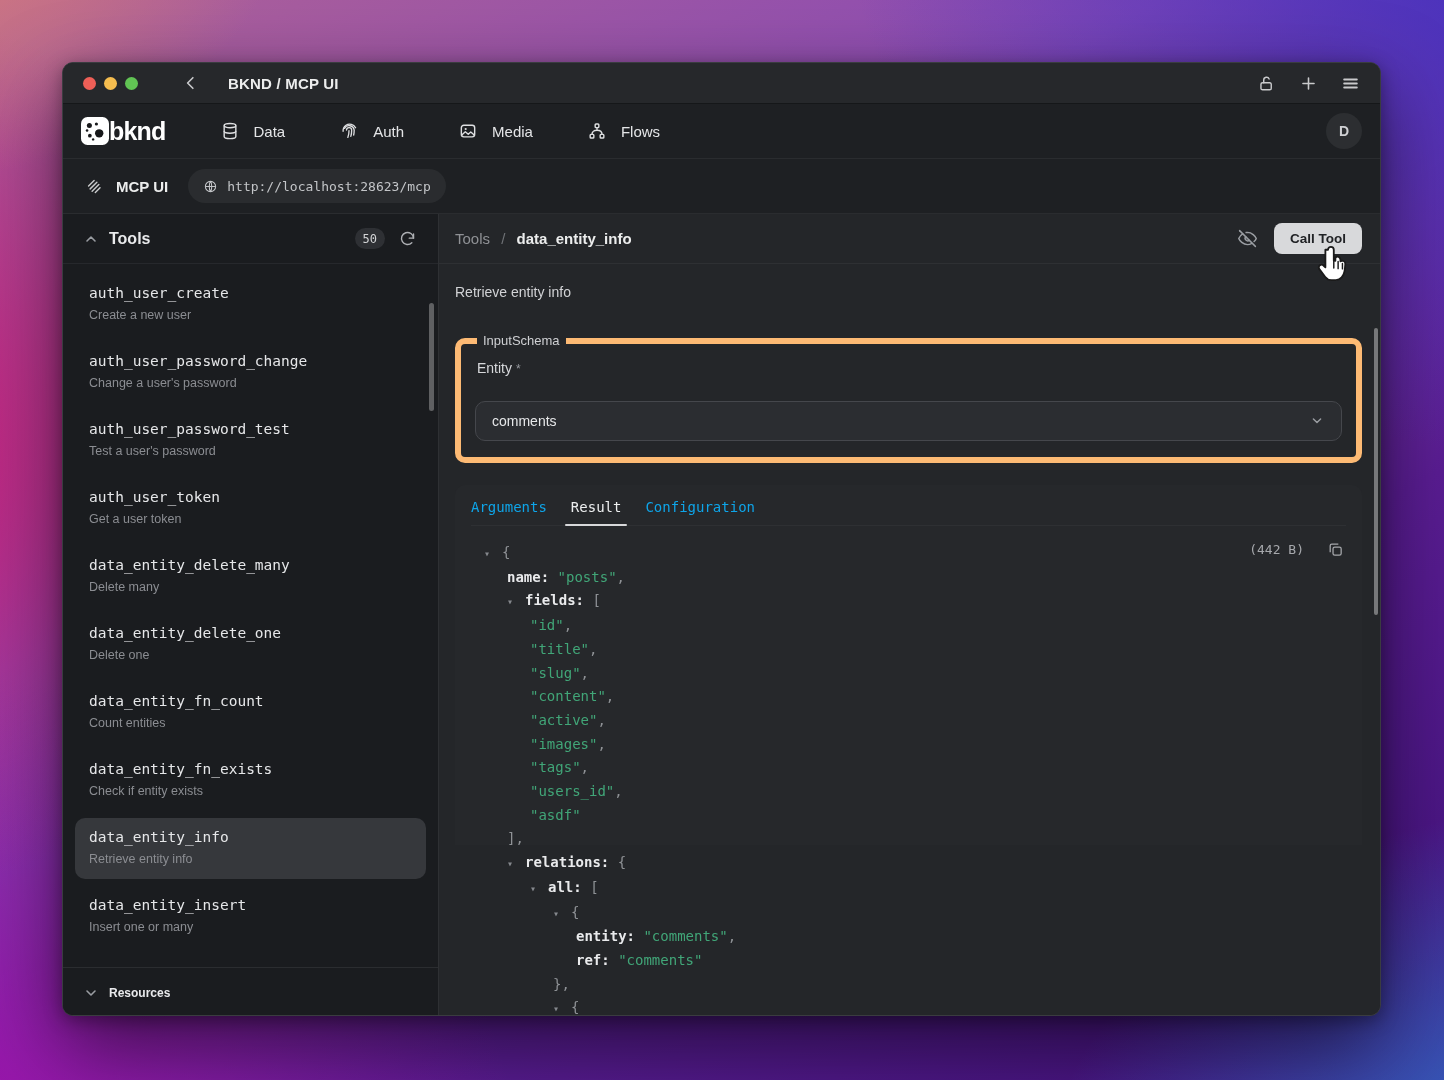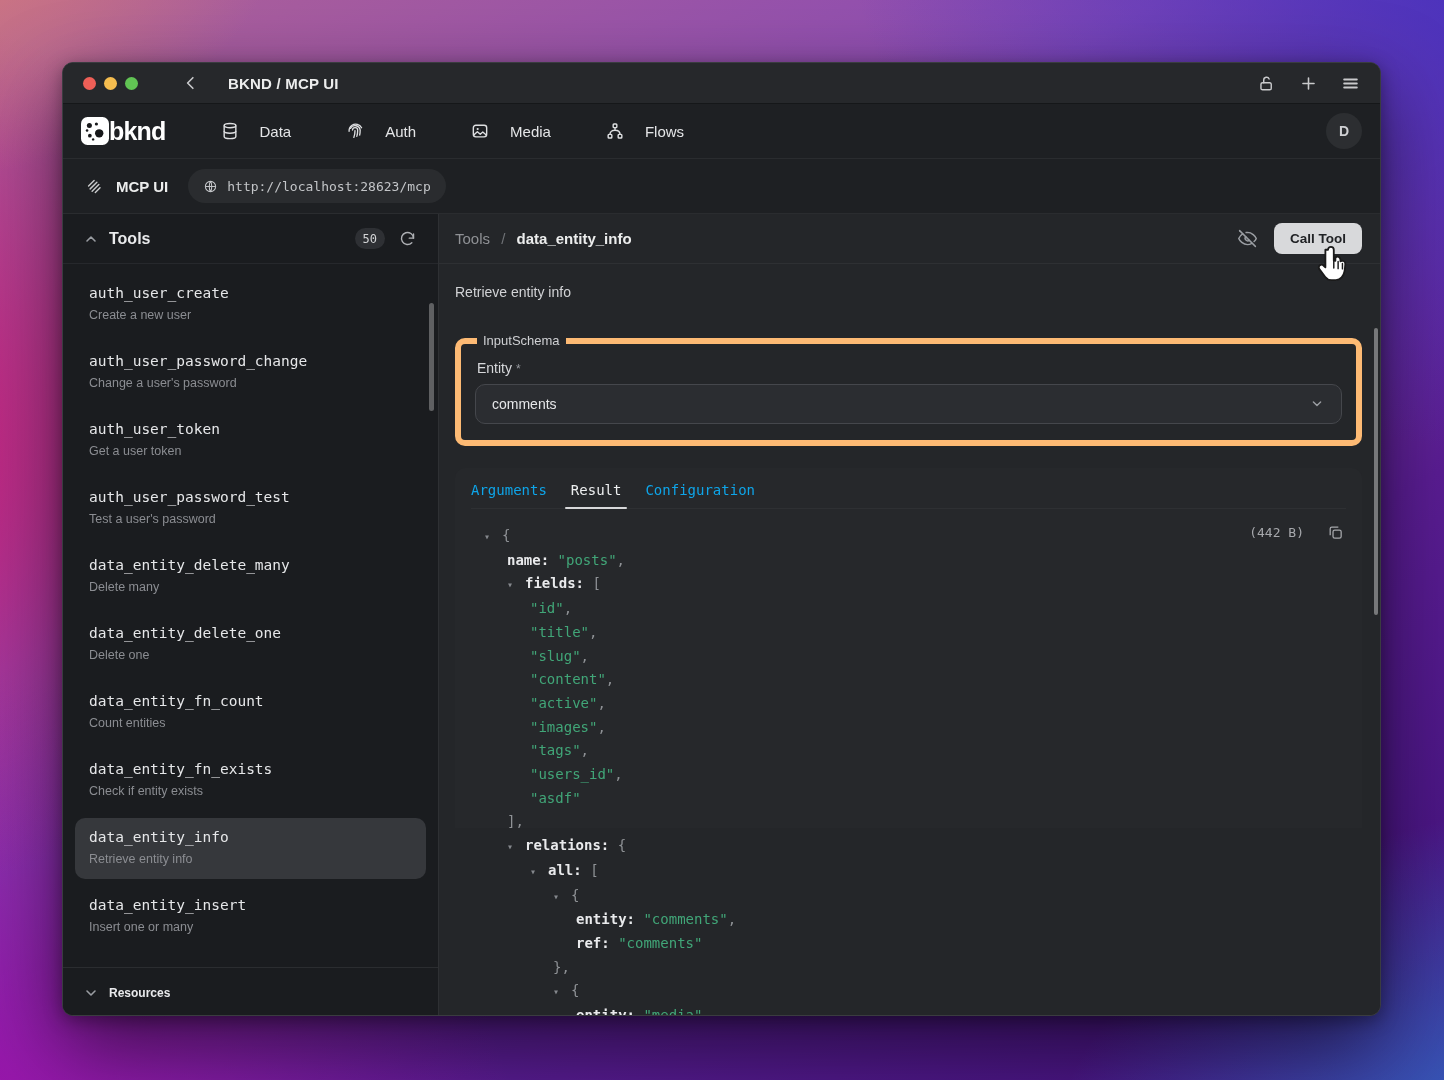--- a/index.html
+++ b/index.html
@@ -32,21 +32,21 @@
   .win-title{ margin-left:28px; color:#eceded; font-size:15px; font-weight:700; letter-spacing:.2px;}
   .tb-right{ margin-left:auto; display:flex; align-items:center; gap:23px; color:#c9cacc;}
   .tb-icon{ display:flex; align-items:center; }
 
   
   .navrow{ height:55px; background:#1e2023; border-bottom:1px solid #2a2c2f;
     display:flex; align-items:center; padding:0 18px;}
   .brand{ display:flex; align-items:center; }
   .brand-word{ color:#fff; font-size:25px; font-weight:800; letter-spacing:-0.8px; }
   .nav-items{ display:flex; align-items:center; margin-left:54px; gap:54px; }
-  .nav-item{ display:flex; align-items:center; gap:20px; color:#e4e5e7; font-size:15px; cursor:default;}
+  .nav-item{ display:flex; align-items:center; gap:14px; color:#e4e5e7; font-size:15px; cursor:default;}
   .nav-item svg{ color:#dedfe1; }
   .avatar{ margin-left:auto; width:36px; height:36px; border-radius:50%; background:#2c2e31;
     color:#cfd0d3; font-size:14px; font-weight:700; display:flex; align-items:center; justify-content:center;}
 
   
   .mcprow{ height:55px; background:#1e2023; border-bottom:1px solid #2a2c2f;
     display:flex; align-items:center; padding:0 22px;}
   .mcp-label{ margin-left:12px; color:#eceded; font-size:15px; font-weight:700;}
   .url-pill{ margin-left:20px; height:34px; border-radius:17px; background:#2a2c2f;
     display:flex; align-items:center; gap:9px; padding:0 15px; color:#c3c5c8; font-size:13px;}
@@ -82,21 +82,21 @@
   .crumb-current{ color:#eceded; font-weight:700; }
   .hdr-right{ margin-left:auto; display:flex; align-items:center; gap:16px;}
   .eye-off{ color:#9a9da2; display:flex; align-items:center;}
   .call-btn{ background:#d8d9db; color:#202225; border:none; border-radius:8px;
     font-family:"Liberation Sans",sans-serif; font-size:13.5px; font-weight:700; padding:8px 16px; cursor:pointer;}
 
   .main-body{ padding:0 18px 0 16px; }
   .tool-descr{ margin-top:20px; color:#d2d3d6; font-size:14px; height:20px;}
   fieldset.schema{ margin-top:29px; border:6px solid #fdba74; border-radius:10px; padding:6px 14px 16px;}
   fieldset.schema legend{ padding:0 6px; margin-left:2px; color:#cfd0d3; font-size:13px;}
-  .field-label{ margin:6px 2px 8px; color:#d7d8db; font-size:14px;}
+  .field-label{ margin:6px 2px 25px; color:#d7d8db; font-size:14px;}
   .req{ color:#97999e; font-size:12px; margin-left:4px;}
   .select{ height:40px; background:#2b2d31; border:1px solid #45474c; border-radius:10px;
     display:flex; align-items:center; padding:0 16px; color:#e6e7e9; font-size:14px; cursor:default;}
   .select .chev{ margin-left:auto; color:#9a9da2; display:flex;}
 
   .result-card{ margin-top:22px; background:#26282b; border-radius:10px 10px 0 0; padding:0 16px; height:360px;}
   .tabs{ display:flex; padding-top:14px; border-bottom:1px solid rgba(255,255,255,.04);}
   .tab{ font-family:"DejaVu Sans Mono",monospace; font-size:14px; color:#0ea5e9;
     padding:0 0 10px; margin-right:24px; position:relative; cursor:default;}
   .tab.active{ color:#eceeef; }
@@ -244,26 +244,26 @@
 
       <div class="tool-item">
             <div class="tool-name mono">auth_user_create</div>
             <div class="tool-desc">Create a new user</div>
           </div>
           <div class="tool-item">
             <div class="tool-name mono">auth_user_password_change</div>
             <div class="tool-desc">Change a user's password</div>
           </div>
           <div class="tool-item">
+            <div class="tool-name mono">auth_user_password_test</div>
+            <div class="tool-desc">Test a user's password</div>
+          </div>
+          <div class="tool-item">
             <div class="tool-name mono">auth_user_token</div>
             <div class="tool-desc">Get a user token</div>
-          </div>
-          <div class="tool-item">
-            <div class="tool-name mono">auth_user_password_test</div>
-            <div class="tool-desc">Test a user's password</div>
           </div>
           <div class="tool-item">
             <div class="tool-name mono">data_entity_delete_many</div>
             <div class="tool-desc">Delete many</div>
           </div>
           <div class="tool-item">
             <div class="tool-name mono">data_entity_delete_one</div>
             <div class="tool-desc">Delete one</div>
           </div>
           <div class="tool-item">

